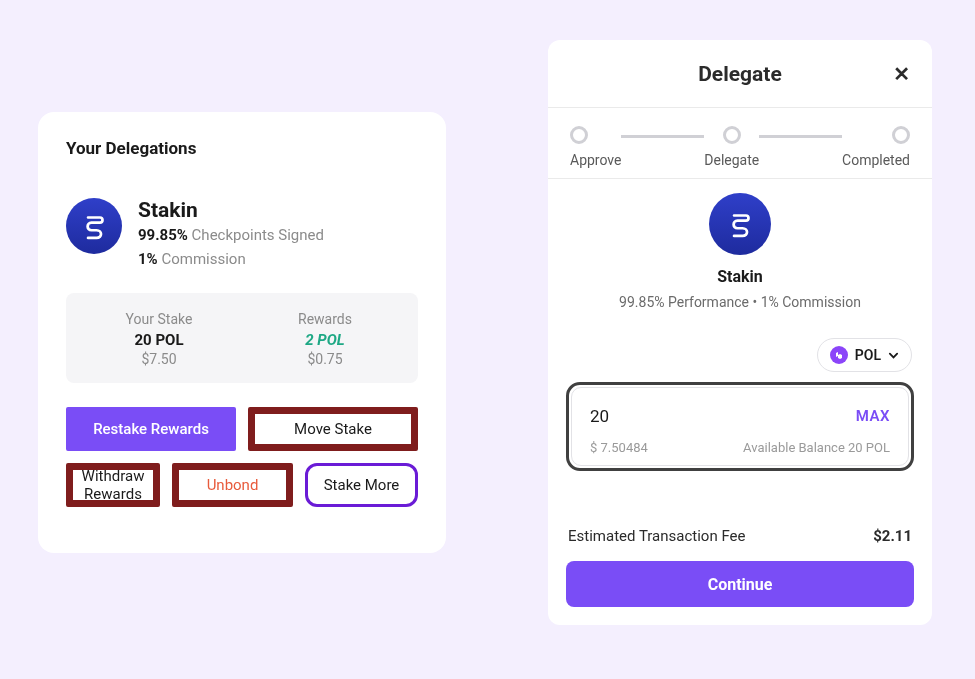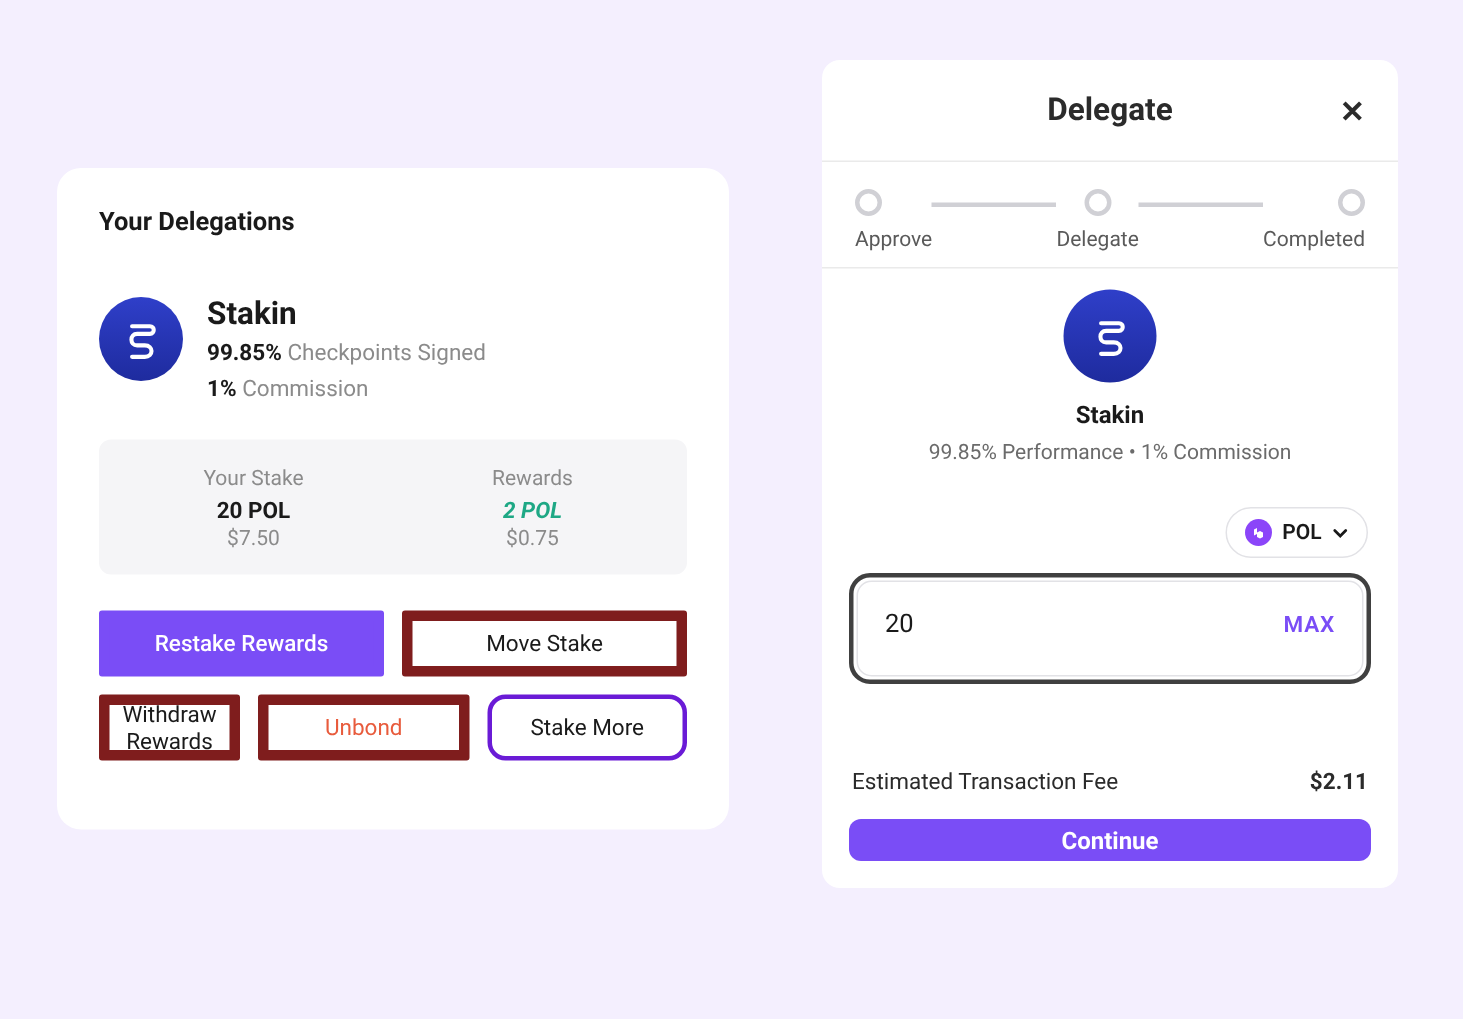--- a/index.html
+++ b/index.html
@@ -2,21 +2,21 @@
 <html><head>
 <meta charset="utf-8">
 <style>
   * { box-sizing: border-box; margin: 0; padding: 0; font-family: -apple-system, BlinkMacSystemFont, "Segoe UI", Roboto, Helvetica, Arial, sans-serif; }
   body { background: #f4effe; width: 975px; height: 679px; position: relative; }
 
   
   .card-left {
     position: absolute;
     left: 38px; top: 112px;
-    width: 448px;
+    width: 408px;
     background: #fff;
     border-radius: 16px;
     padding: 26px 28px 34px 28px;
   }
   .card-left h2 { font-size: 17px; font-weight: 700; color: #1a1a1a; margin-bottom: 40px; }
   .val-row { display: flex; align-items: flex-start; gap: 16px; margin-bottom: 22px; }
   .val-logo {
     width: 56px; height: 56px; border-radius: 50%;
     background: linear-gradient(180deg,#2f3fc9 0%,#1e2b9e 100%);
     display: flex; align-items: center; justify-content: center;
@@ -98,21 +98,21 @@
   .amount-inner { border:1px solid #e2e2e6; border-radius:10px; margin:2px; padding:18px 18px 10px 18px; }
   .amt-row1 { display:flex; justify-content:space-between; align-items:center; margin-bottom:14px; }
   .amt-input { font-size:17px; color:#1a1a1a; border:none; outline:none; width:120px; background:transparent; }
   .max-btn { color:#7a4df6; font-size:15px; font-weight:600; cursor:pointer; letter-spacing:0.5px; }
   .amt-row2 { display:flex; justify-content:space-between; font-size:13px; color:#9a9a9a; }
 
   .fee-row { display:flex; justify-content:space-between; margin-top:56px; font-size:15px; color:#2b2b2b; padding: 0 2px; gap: 14px;}
   .fee-row .fv { font-weight:700; }
 
   .continue-btn {
-    margin-top:16px; width:100%; height:28px; border:none; border-radius:8px;
+    margin-top:16px; width:100%; height:46px; border:none; border-radius:8px;
     background:#7a4df6; color:#fff; font-size:16px; font-weight:700; cursor:pointer;
   }
 </style>
 </head>
 <body>
 
 <div class="card-left">
   <h2>Your Delegations</h2>
 
   <div class="val-row">
@@ -203,20 +203,24 @@
           <path d="M2 4 L6 8 L10 4" stroke="#1a1a1a" stroke-width="2" fill="none" stroke-linecap="round"></path>
         </svg>
     </div>
 
     <div class="amount-box">
       <div class="amount-inner">
         <div class="amt-row1">
           <input class="amt-input" value="20" style="">
           <span class="max-btn">MAX</span>
         </div>
+        <div class="amt-row2">
+          <span>$ 7.50484</span>
+          <span>Available Balance 20 POL</span>
+        </div>
       </div>
     </div>
 
     <div class="fee-row">
       <span>Estimated Transaction Fee</span>
       <span class="fv">$2.11</span>
     </div>
 
     <button class="continue-btn">Continue</button>
   </div>

